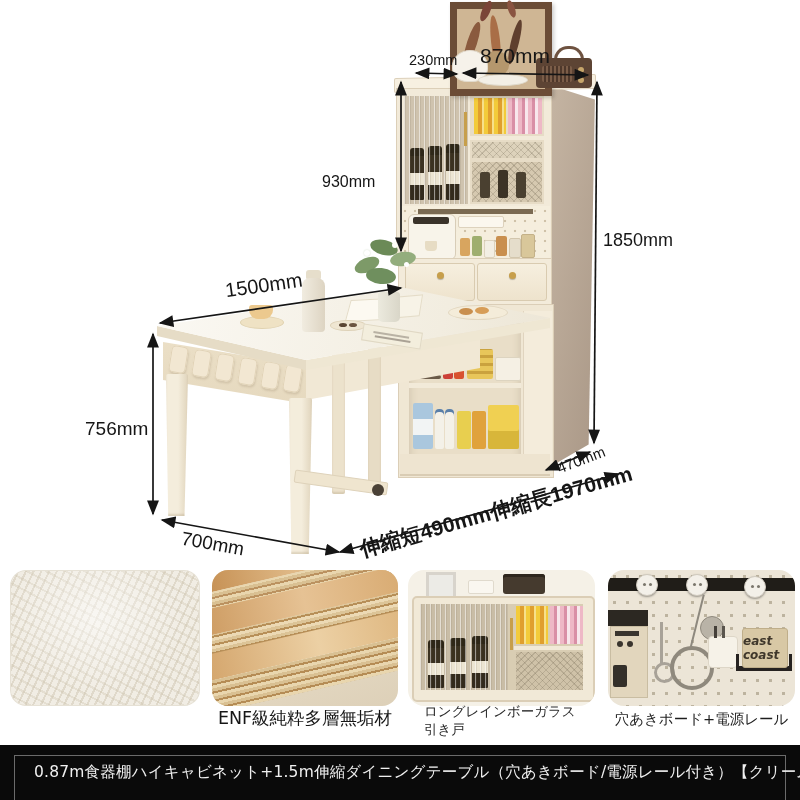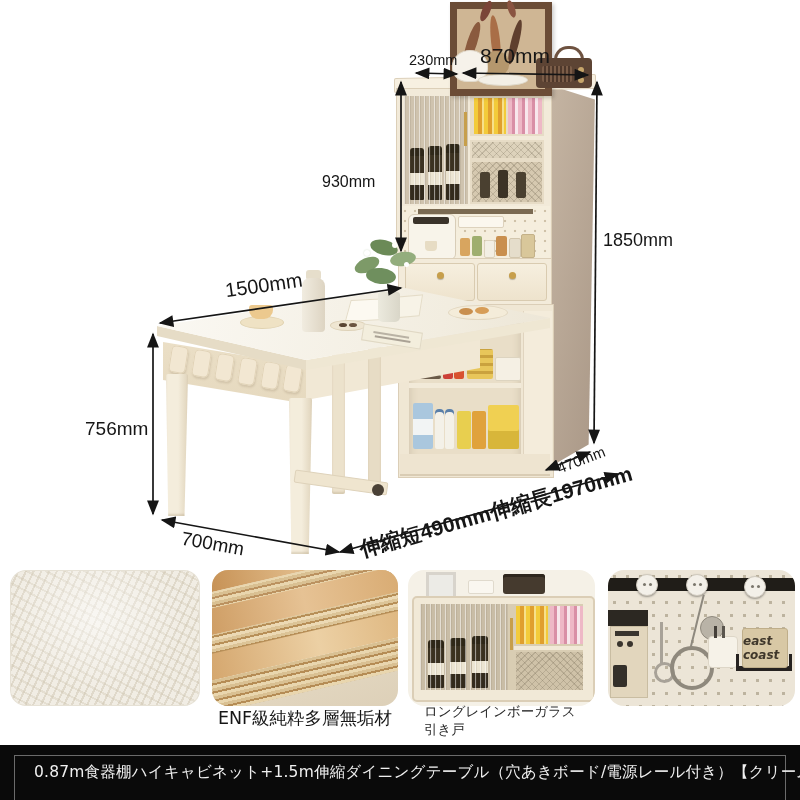--- a/index.html
+++ b/index.html
@@ -273,19 +273,20 @@
     <div class="abs" style="left:128px;top:96px;width:56px;height:5px;background:#262220;"></div>
     <div class="abs" style="left:128px;top:84px;width:3px;height:14px;background:#262220;"></div>
     <div class="abs" style="left:181px;top:84px;width:3px;height:14px;background:#262220;"></div>
     <div class="abs" style="left:134px;top:58px;width:44px;height:38px;background:#d8c8a5;border:1px solid #bfae8a;border-radius:3px;display:flex;align-items:center;justify-content:center;">
       <span style="font-size:12px;font-weight:bold;font-style:italic;color:#3f372b;">east coast</span>
     </div>
   </div>
 
   <div class="caption" style="left:206px;top:706px;width:198px;font-size:17.5px;color:#161616;">ENF級純粋多層無垢材</div>
   <div class="caption" style="left:424px;top:702px;width:158px;font-size:13.5px;text-align:left;line-height:1.35;">ロングレインボーガラス引き戸</div>
+  <div class="caption" style="left:608px;top:710px;width:187px;font-size:14.5px;color:#1d1d1d;">穴あきボード+電源レール</div>
 
   <div id="title-bar">
     <div id="title-frame"></div>
     <div id="title-text">0.87m食器棚ハイキャビネット+1.5m伸縮ダイニングテーブル（穴あきボード/電源レール付き）【クリームホワイト】</div>
   </div>
 
 </div>
 
 </body></html>

